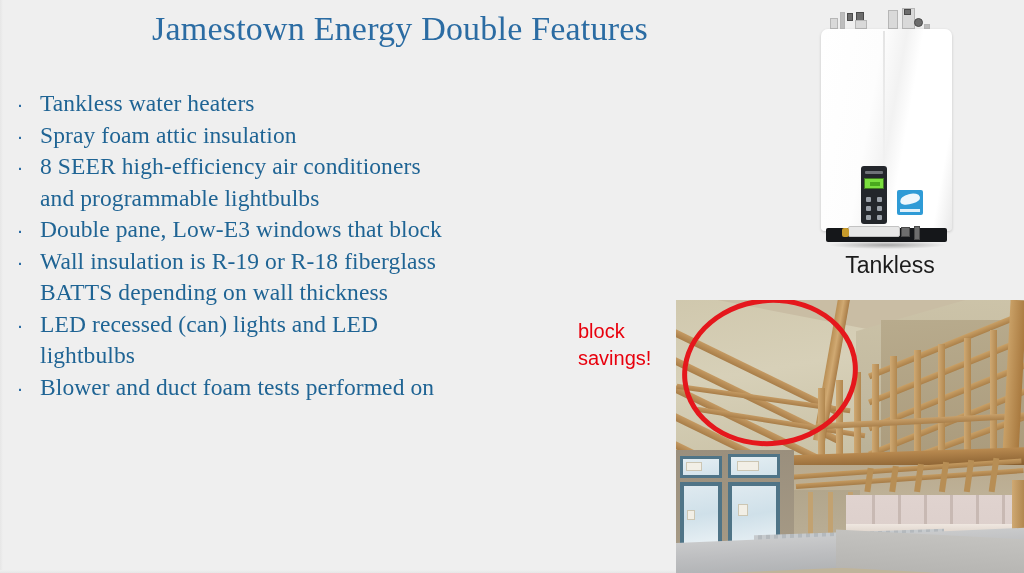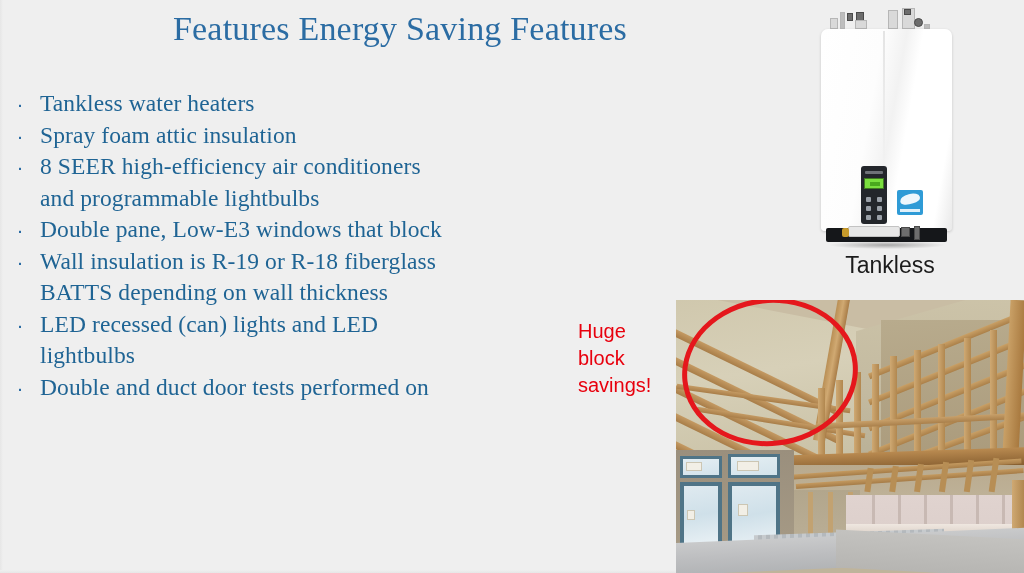--- a/index.html
+++ b/index.html
@@ -378,21 +378,21 @@
   }
 </style>
 </head>
 <body>
 
 <div id="slide">
 
   <div id="edge-left"></div>
   <div id="edge-bottom"></div>
 
-  <div id="slide-title">Features Energy Saving Features</div>
+  <div id="slide-title">Jamestown Energy Double Features</div>
 
   <div id="bullet-list">
 
     <div class="bullet-row">
       <div class="bullet-marker">·</div>
       <div class="bullet-text">
         <span>Tankless water heaters</span>
       </div>
     </div>
 
@@ -430,28 +430,27 @@
       <div class="bullet-marker">·</div>
       <div class="bullet-text">
         <span>LED recessed (can) lights and LED</span>
         <span class="cont">lightbulbs</span>
       </div>
     </div>
 
     <div class="bullet-row">
       <div class="bullet-marker">·</div>
       <div class="bullet-text">
-        <span>Double and duct door tests performed on</span>
+        <span>Blower and duct foam tests performed on</span>
       </div>
     </div>
 
   </div>
 
   <div id="huge-savings">
-    <span>Huge</span>
     <span>block</span>
     <span>savings!</span>
   </div>
 
   <div id="tankless-figure">
 
     <div class="th-pipe" style="left:30px;  top:18px; width:8px;  height:11px;"></div>
     <div class="th-pipe mid" style="left:40px; top:12px; width:5px; height:17px;"></div>
     <div class="th-pipe dark" style="left:47px; top:13px; width:6px; height:8px;"></div>
     <div class="th-pipe dark" style="left:56px; top:12px; width:8px; height:9px;"></div>

